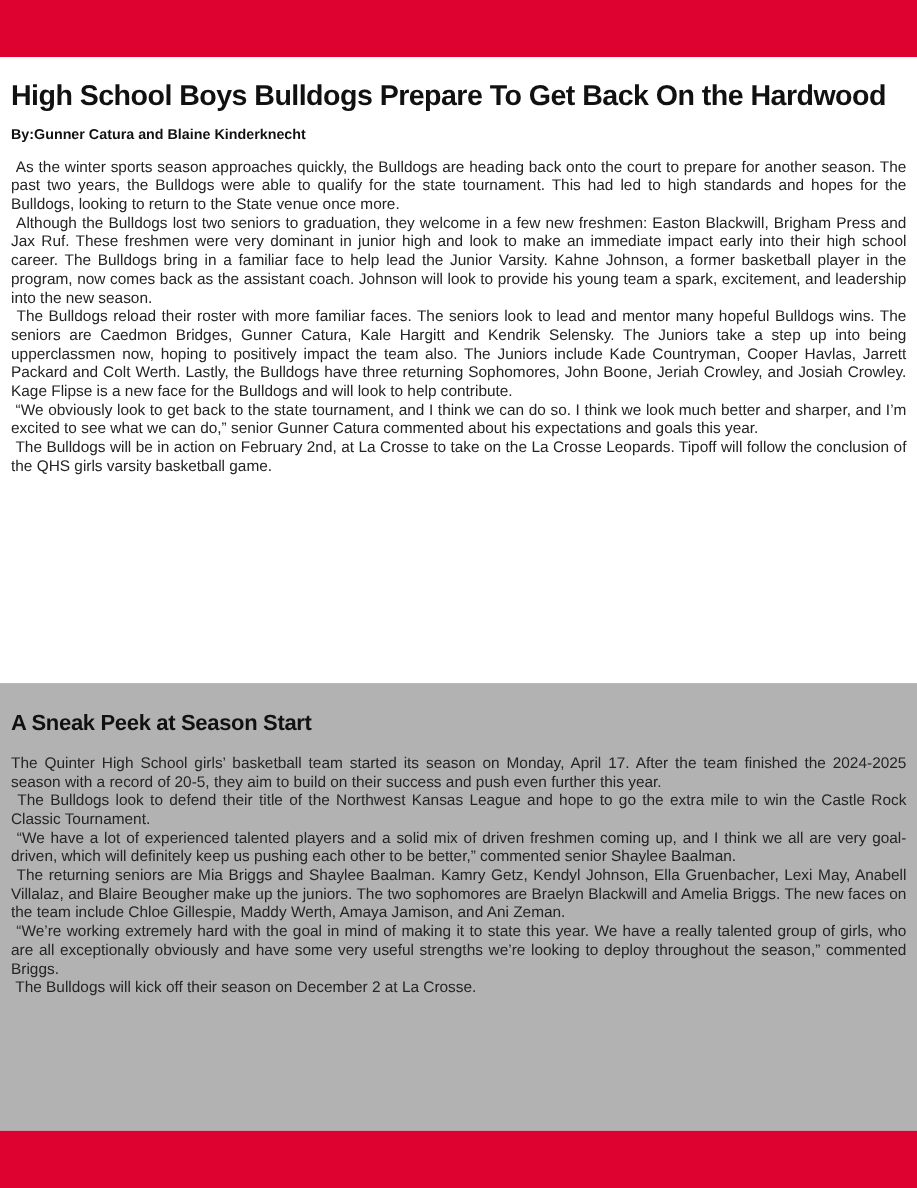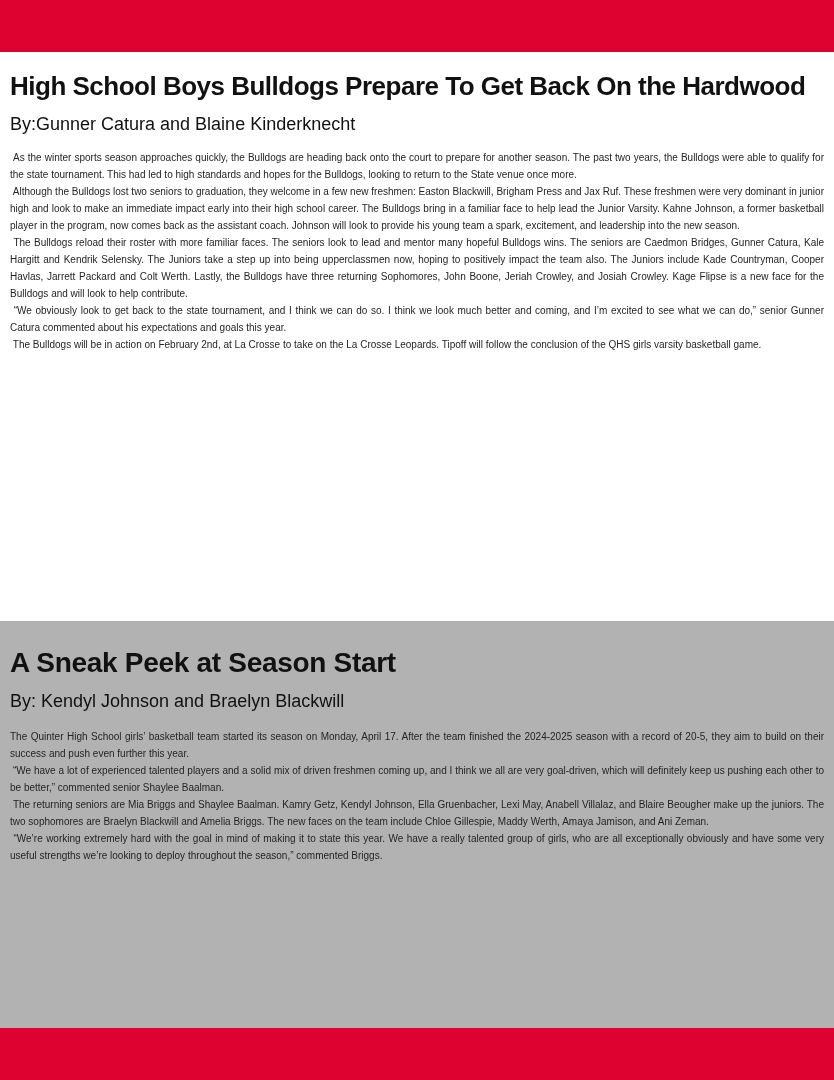--- a/index.html
+++ b/index.html
@@ -36,66 +36,67 @@
     margin: 20px 0 0 0;
     font-size: 26px;
     line-height: 1.15;
     font-weight: bold;
     letter-spacing: -0.5px;
     color: var(--heading-color, #111);
     white-space: nowrap;
   }
   .section-gray .article-title {
     margin-top: 26px;
-    font-size: 28px;
+    font-size: 20px;
     letter-spacing: -0.3px;
   }
   .byline {
     margin: 12px 0 0 0;
-    font-size: 18px;
+    font-size: 13px;
     line-height: 1.2;
-    font-weight: normal;
+    font-weight: bold;
     color: var(--heading-color, #111);
   }
   .body-text { margin-top: 14px; }
   .section-gray .body-text { margin-top: 15px; }
   .body-text p {
     margin: 0;
-    font-size: 10px;
+    font-size: 14px;
     line-height: 17px;
     text-align: justify;
     white-space: pre-wrap;
     color: var(--body-color, #222);
   }
 </style>
 </head>
 <body>
 
 <div class="page">
 
   <div class="red-bar"></div>
 
   <section class="section-white">
     <h1 class="article-title">High School Boys Bulldogs Prepare To Get Back On the Hardwood</h1>
     <h2 class="byline">By:Gunner Catura and Blaine Kinderknecht</h2>
     <div class="body-text">
       <p> As the winter sports season approaches quickly, the Bulldogs are heading back onto the court to prepare for another season. The past two years, the Bulldogs were able to qualify for the state tournament. This had led to high standards and hopes for the Bulldogs, looking to return to the State venue once more.</p>
       <p> Although the Bulldogs lost two seniors to graduation, they welcome in a few new freshmen: Easton Blackwill, Brigham Press and Jax Ruf. These freshmen were very dominant in junior high and look to make an immediate impact early into their high school career. The Bulldogs bring in a familiar face to help lead the Junior Varsity. Kahne Johnson, a former basketball player in the program, now comes back as the assistant coach. Johnson will look to provide his young team a spark, excitement, and leadership into the new season.</p>
       <p> The Bulldogs reload their roster with more familiar faces. The seniors look to lead and mentor many hopeful Bulldogs wins. The seniors are Caedmon Bridges, Gunner Catura, Kale Hargitt and Kendrik Selensky. The Juniors take a step up into being upperclassmen now, hoping to positively impact the team also. The Juniors include Kade Countryman, Cooper Havlas, Jarrett Packard and Colt Werth. Lastly, the Bulldogs have three returning Sophomores, John Boone, Jeriah Crowley, and Josiah Crowley. Kage Flipse is a new face for the Bulldogs and will look to help contribute.</p>
-      <p> “We obviously look to get back to the state tournament, and I think we can do so. I think we look much better and coming, and I’m excited to see what we can do,” senior Gunner Catura commented about his expectations and goals this year.</p>
+      <p> “We obviously look to get back to the state tournament, and I think we can do so. I think we look much better and sharper, and I’m excited to see what we can do,” senior Gunner Catura commented about his expectations and goals this year.</p>
       <p> The Bulldogs will be in action on February 2nd, at La Crosse to take on the La Crosse Leopards. Tipoff will follow the conclusion of the QHS girls varsity basketball game.</p>
     </div>
   </section>
 
   <section class="section-gray">
     <h1 class="article-title">A Sneak Peek at Season Start</h1>
-    <h2 class="byline">By: Kendyl Johnson and Braelyn Blackwill</h2>
     <div class="body-text">
       <p>The Quinter High School girls’ basketball team started its season on Monday, April 17. After the team finished the 2024-2025 season with a record of 20-5, they aim to build on their success and push even further this year.</p>
+      <p> The Bulldogs look to defend their title of the Northwest Kansas League and hope to go the extra mile to win the Castle Rock Classic Tournament.</p>
       <p> “We have a lot of experienced talented players and a solid mix of driven freshmen coming up, and I think we all are very goal-driven, which will definitely keep us pushing each other to be better,” commented senior Shaylee Baalman.</p>
       <p> The returning seniors are Mia Briggs and Shaylee Baalman. Kamry Getz, Kendyl Johnson, Ella Gruenbacher, Lexi May, Anabell Villalaz, and Blaire Beougher make up the juniors. The two sophomores are Braelyn Blackwill and Amelia Briggs. The new faces on the team include Chloe Gillespie, Maddy Werth, Amaya Jamison, and Ani Zeman.</p>
       <p> “We’re working extremely hard with the goal in mind of making it to state this year. We have a really talented group of girls, who are all exceptionally obviously and have some very useful strengths we’re looking to deploy throughout the season,” commented Briggs.</p>
+      <p> The Bulldogs will kick off their season on December 2 at La Crosse.</p>
     </div>
   </section>
 
   <div class="red-bar"></div>
 
 </div>
 
 </body></html>

